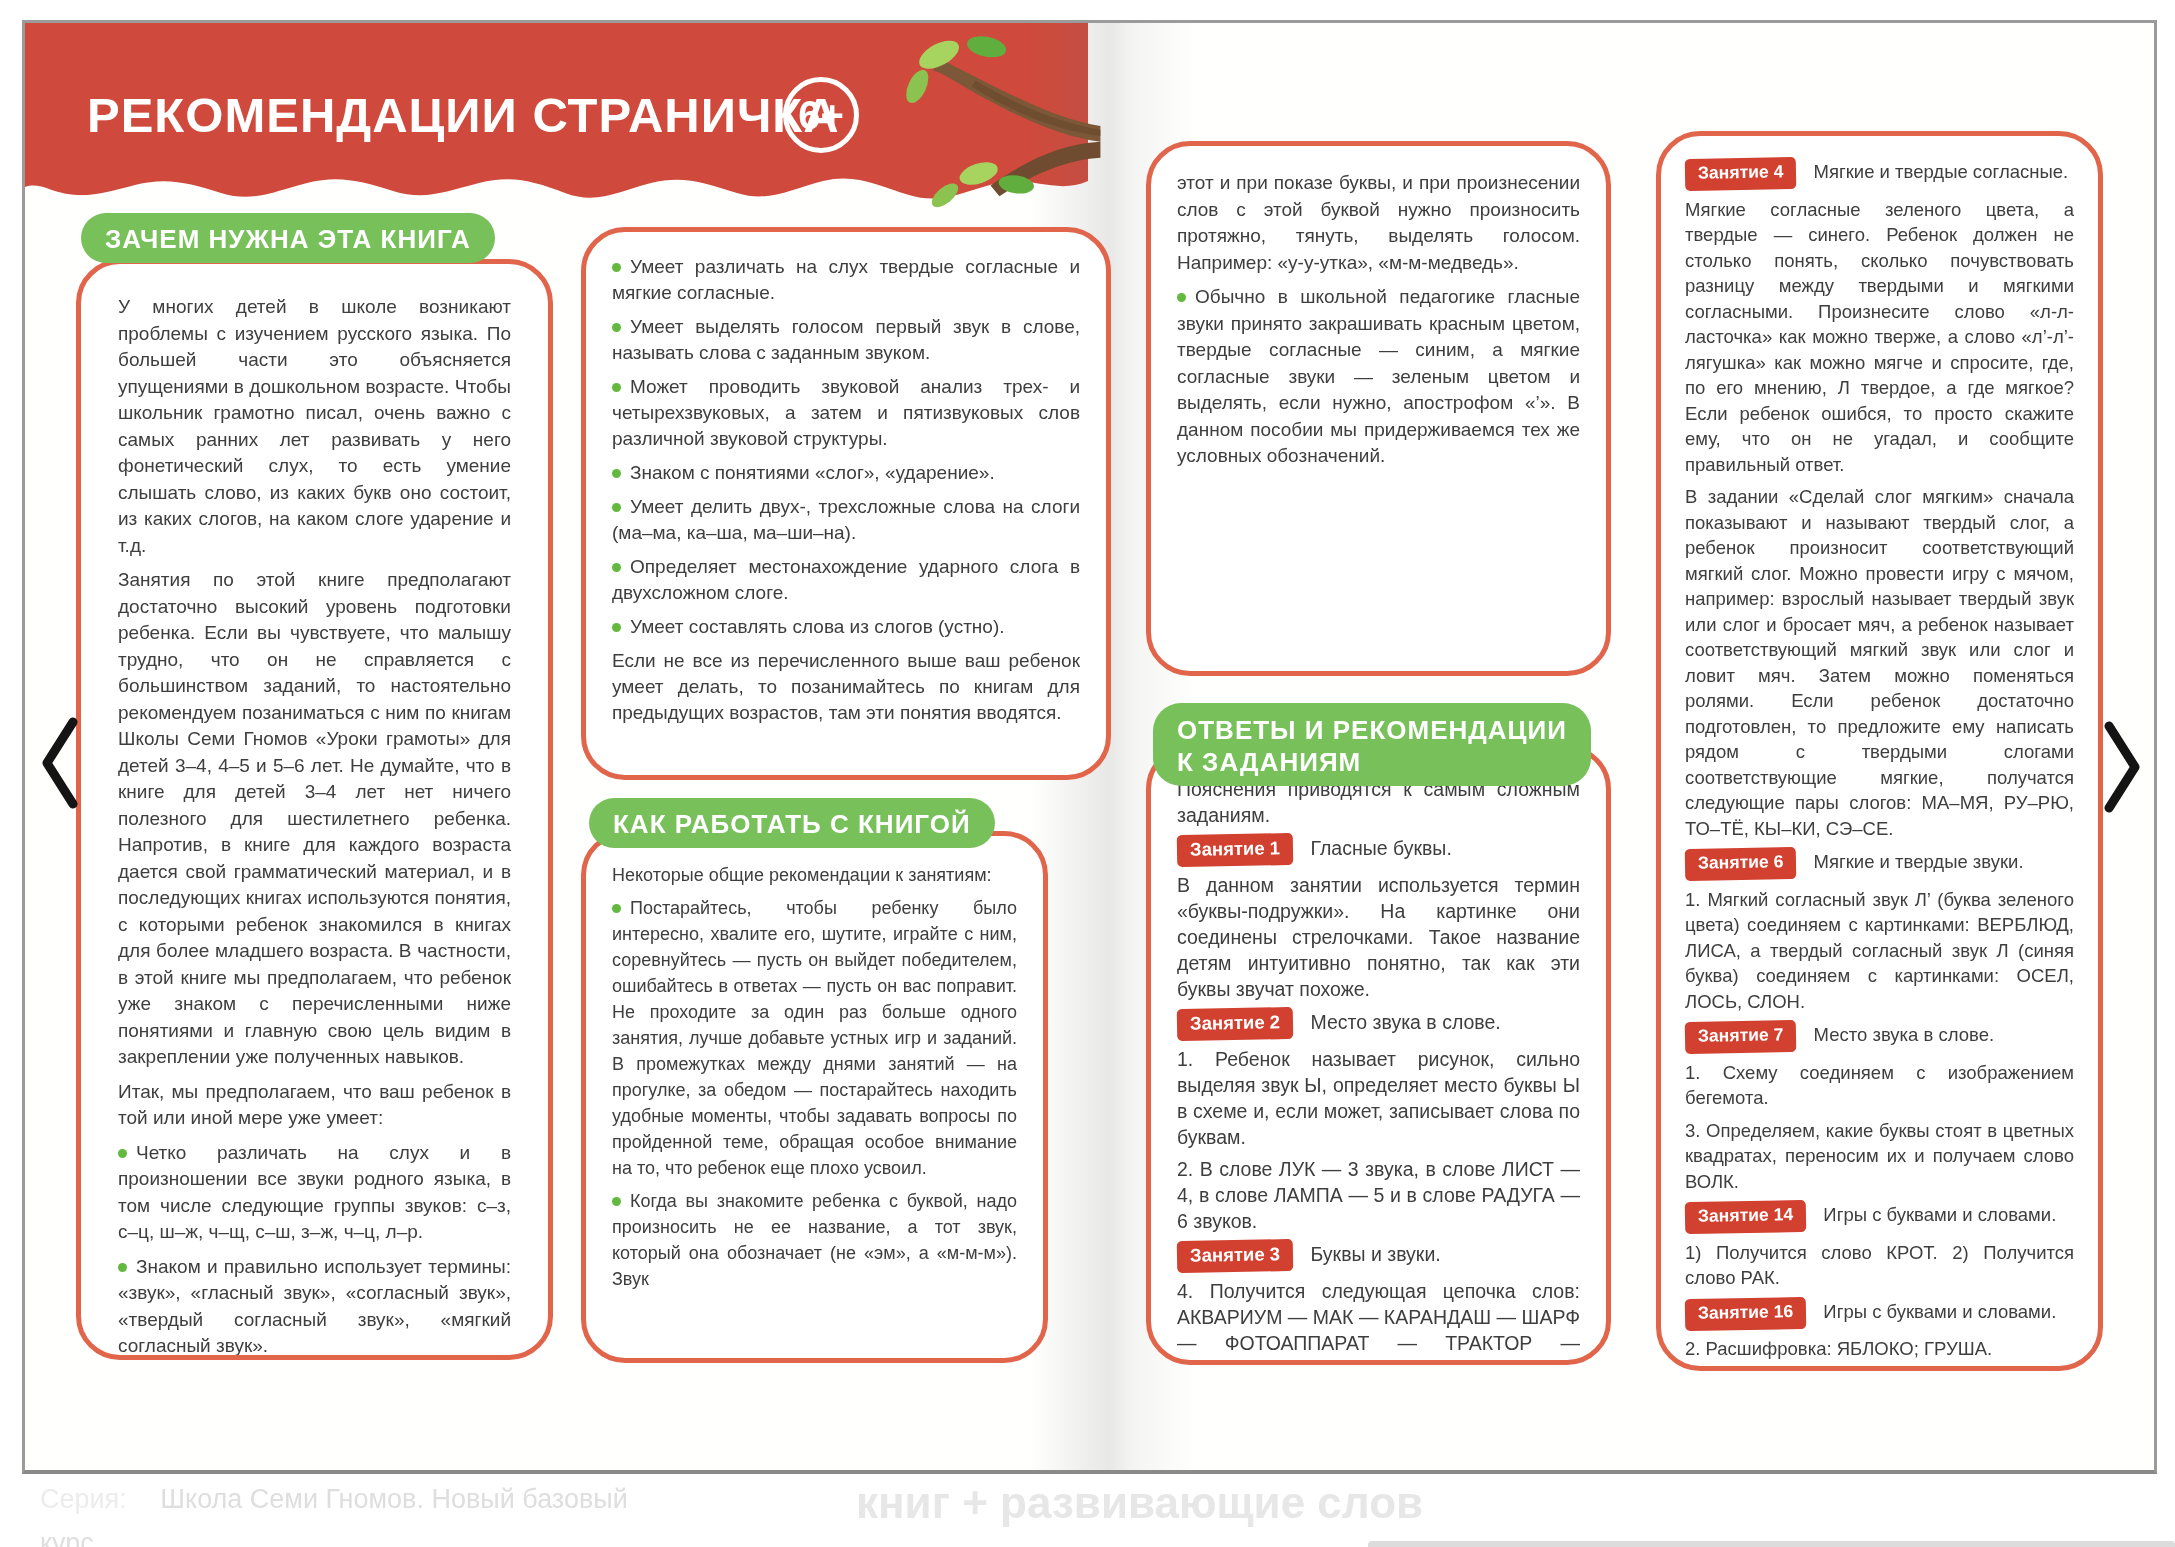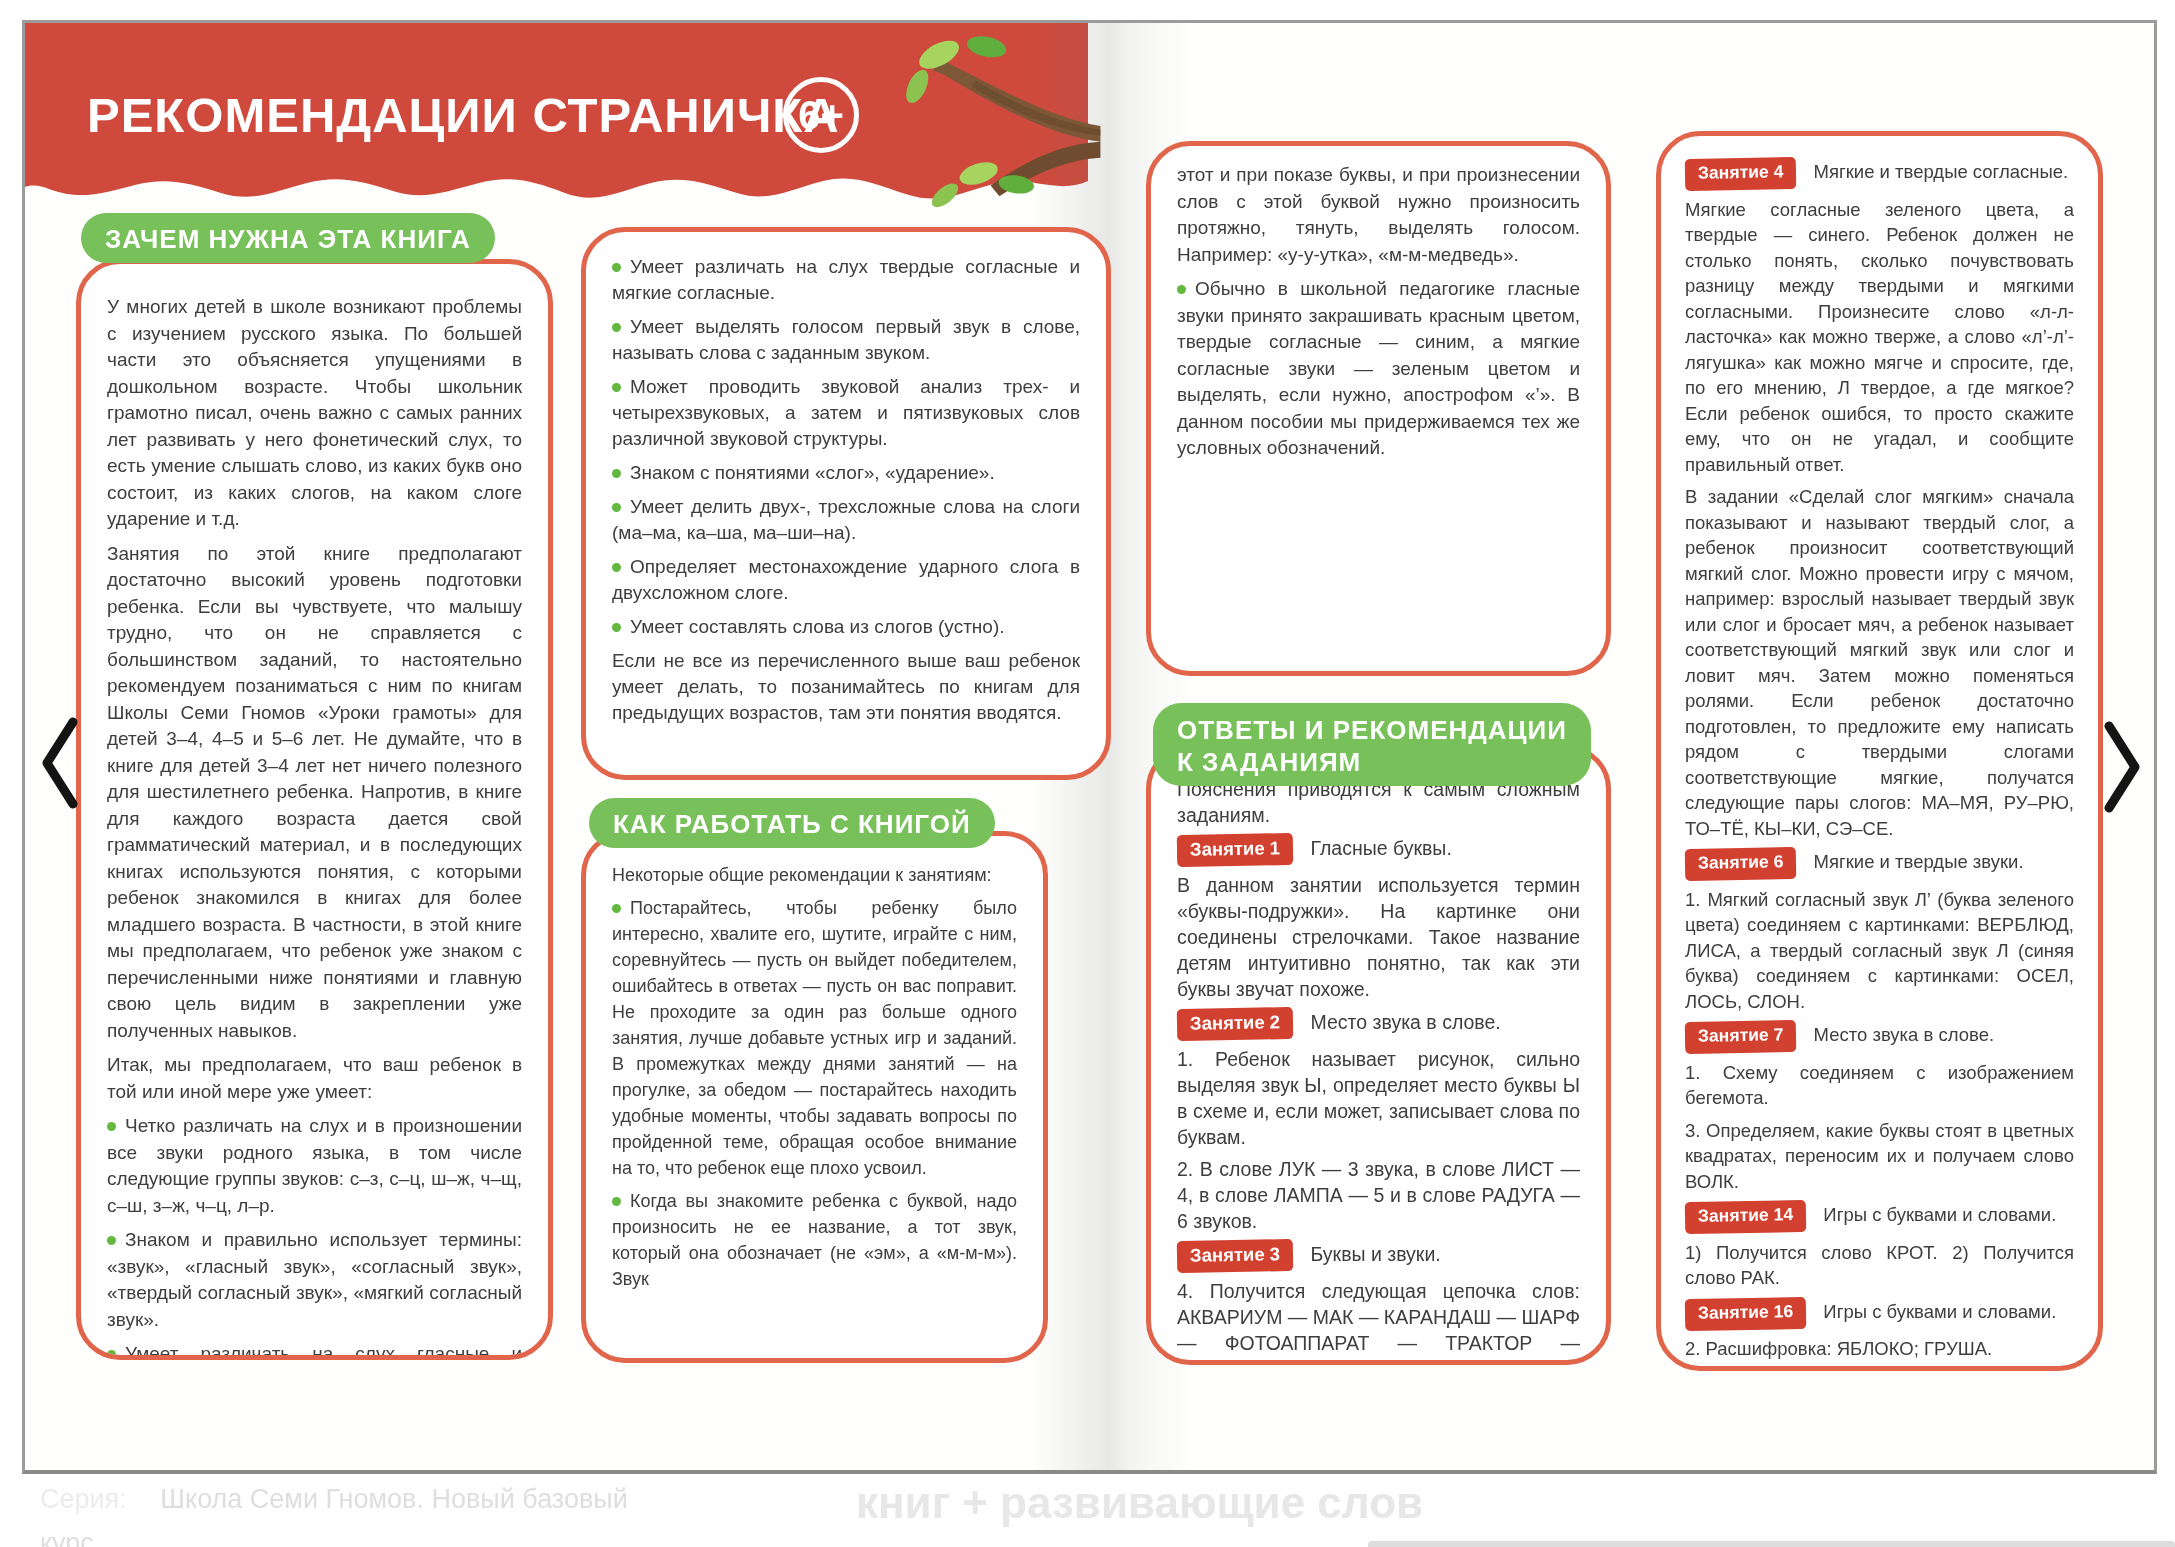--- a/index.html
+++ b/index.html
@@ -49,28 +49,28 @@
   .dot{
     display:inline-block;width:9px;height:9px;border-radius:50%;
     background:var(--bullet-green);margin-right:9px;transform:translateY(-1px);
   }
   .task-badge{
     display:inline-block;background:var(--task-red);color:#fff;font-weight:700;
     font-size:0.95em;padding:2px 13px 4px 13px;border-radius:5px;margin-right:12px;
     transform:rotate(-1deg);white-space:nowrap;
   }
   #boxA{left:51px;top:236px;width:477px;height:1101px;}
-  #boxA .flow{padding:30px 26px;font-size:19px;line-height:26.5px;}
+  #boxA .flow{padding:30px 37px;font-size:19px;line-height:26.5px;}
   #boxB{left:556px;top:204px;width:530px;height:553px;}
   #boxB .flow{padding:22px 26px;font-size:19px;line-height:26px;}
   #boxC{left:556px;top:808px;width:467px;height:532px;}
   #boxC .flow{padding:26px 26px;font-size:18px;line-height:26px;}
   #boxC .para{margin-bottom:7px;}
   #boxD{left:1121px;top:118px;width:465px;height:535px;}
-  #boxD .flow{padding:16px 26px;font-size:19px;line-height:26.5px;}
+  #boxD .flow{padding:24px 26px;font-size:19px;line-height:26.5px;}
   #boxE{left:1121px;top:722px;width:465px;height:620px;}
   #boxE .flow{padding:26px 26px;font-size:19.5px;line-height:26px;}
   #boxE .para{margin-bottom:6px;}
   #boxF{left:1631px;top:108px;width:447px;height:1240px;}
   #boxF .flow{padding:22px 24px;font-size:18.5px;line-height:25.5px;}
   #boxF .para{margin-bottom:7px;}
   
   .gbadge{
     position:absolute;background:var(--badge-green);color:#fff;font-weight:700;
     font-size:26px;letter-spacing:1px;padding:11px 24px 8px 24px;border-radius:26px;

